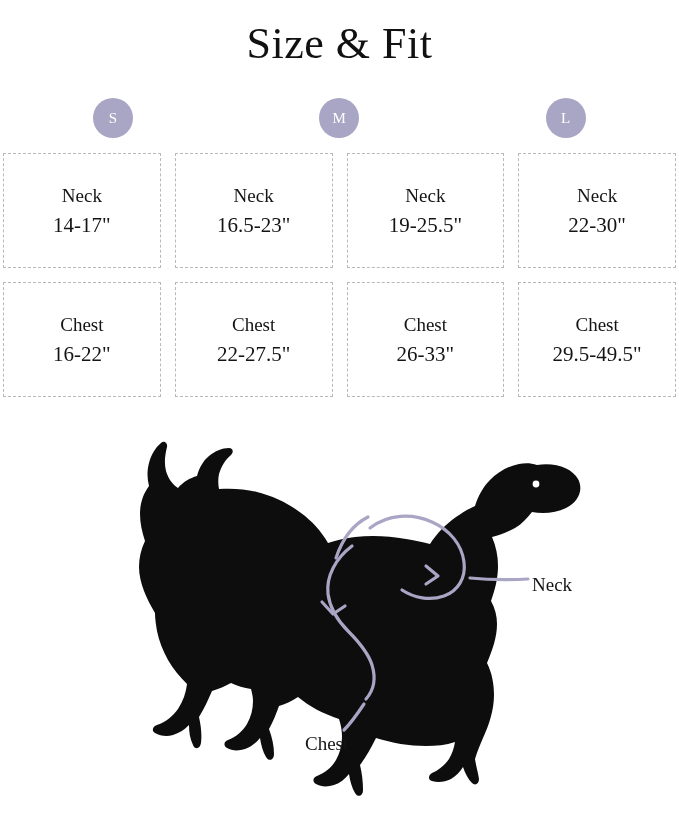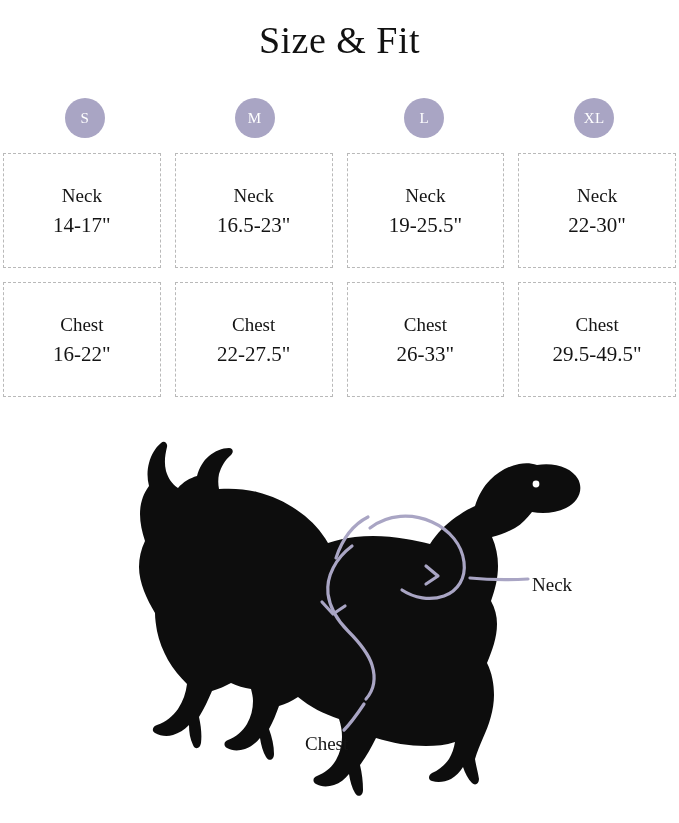--- a/index.html
+++ b/index.html
@@ -16,21 +16,21 @@
     overflow: hidden;
   }
   .page {
     position: relative;
     width: 679px;
     height: 823px;
   }
   .title {
     text-align: center;
     font-family: "Liberation Serif", serif;
-    font-size: 38px;
+    font-size: 44px;
     font-weight: 400;
     letter-spacing: 0.5px;
     margin: 10px 0 0 0;
     padding-top: 8px;
     color: #111111;
   }
 
   
   .badges {
     position: absolute;
@@ -124,23 +124,20 @@
 
   <div class="badges">
     <div class="badge-cell">
       <div class="badge">S</div>
     </div>
     <div class="badge-cell">
       <div class="badge">M</div>
     </div>
     <div class="badge-cell">
       <div class="badge">L</div>
-    </div>
-    <div class="badge-cell">
-      <div class="badge">XL</div>
     </div>
   </div>
 
   <div class="grid">
 
     <div class="grid-row">
       <div class="cell">
         <div class="label">Neck</div>
         <div class="value">14-17"</div>
       </div>

